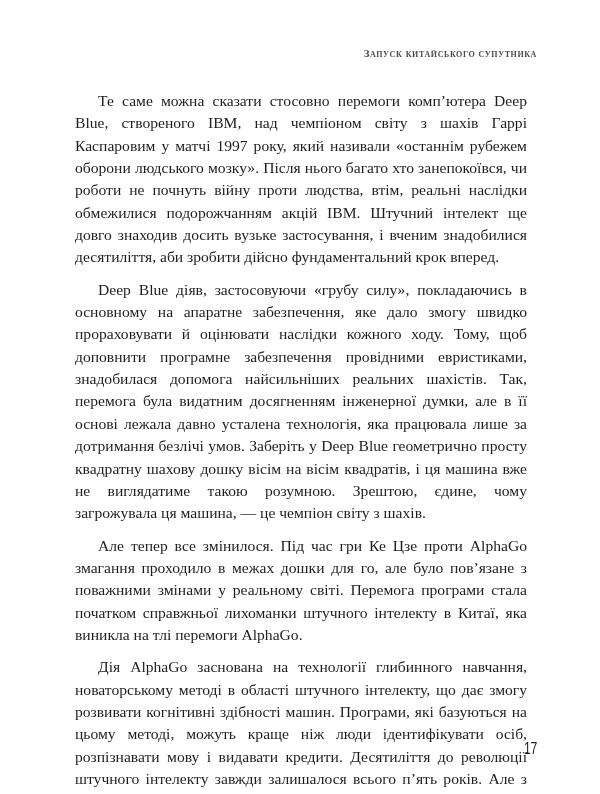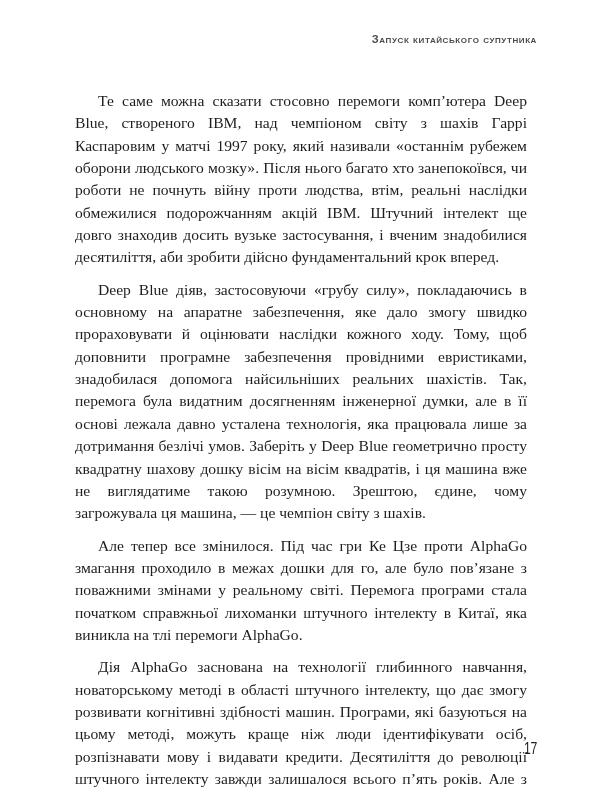--- a/index.html
+++ b/index.html
@@ -10,23 +10,23 @@
     body {
       width: 600px;
       height: 794px;
       position: relative;
       overflow: hidden;
       font-family: "Liberation Serif", "DejaVu Serif", serif;
       color: #1e1e1e;
     }
     .running-header {
       position: absolute;
-      top: 33px;
+      top: 47px;
       right: 63px;
-      font-family: Liberation Sans, sans-serif;
+      font-family: Liberation Serif, serif;
       font-weight: bold;
       font-variant: small-caps;
       font-size: 11px;
       letter-spacing: 0.6px;
       color: #4a4a4a;
       white-space: nowrap;
     }
     .body-text {
       position: absolute;
       top: 80px;

